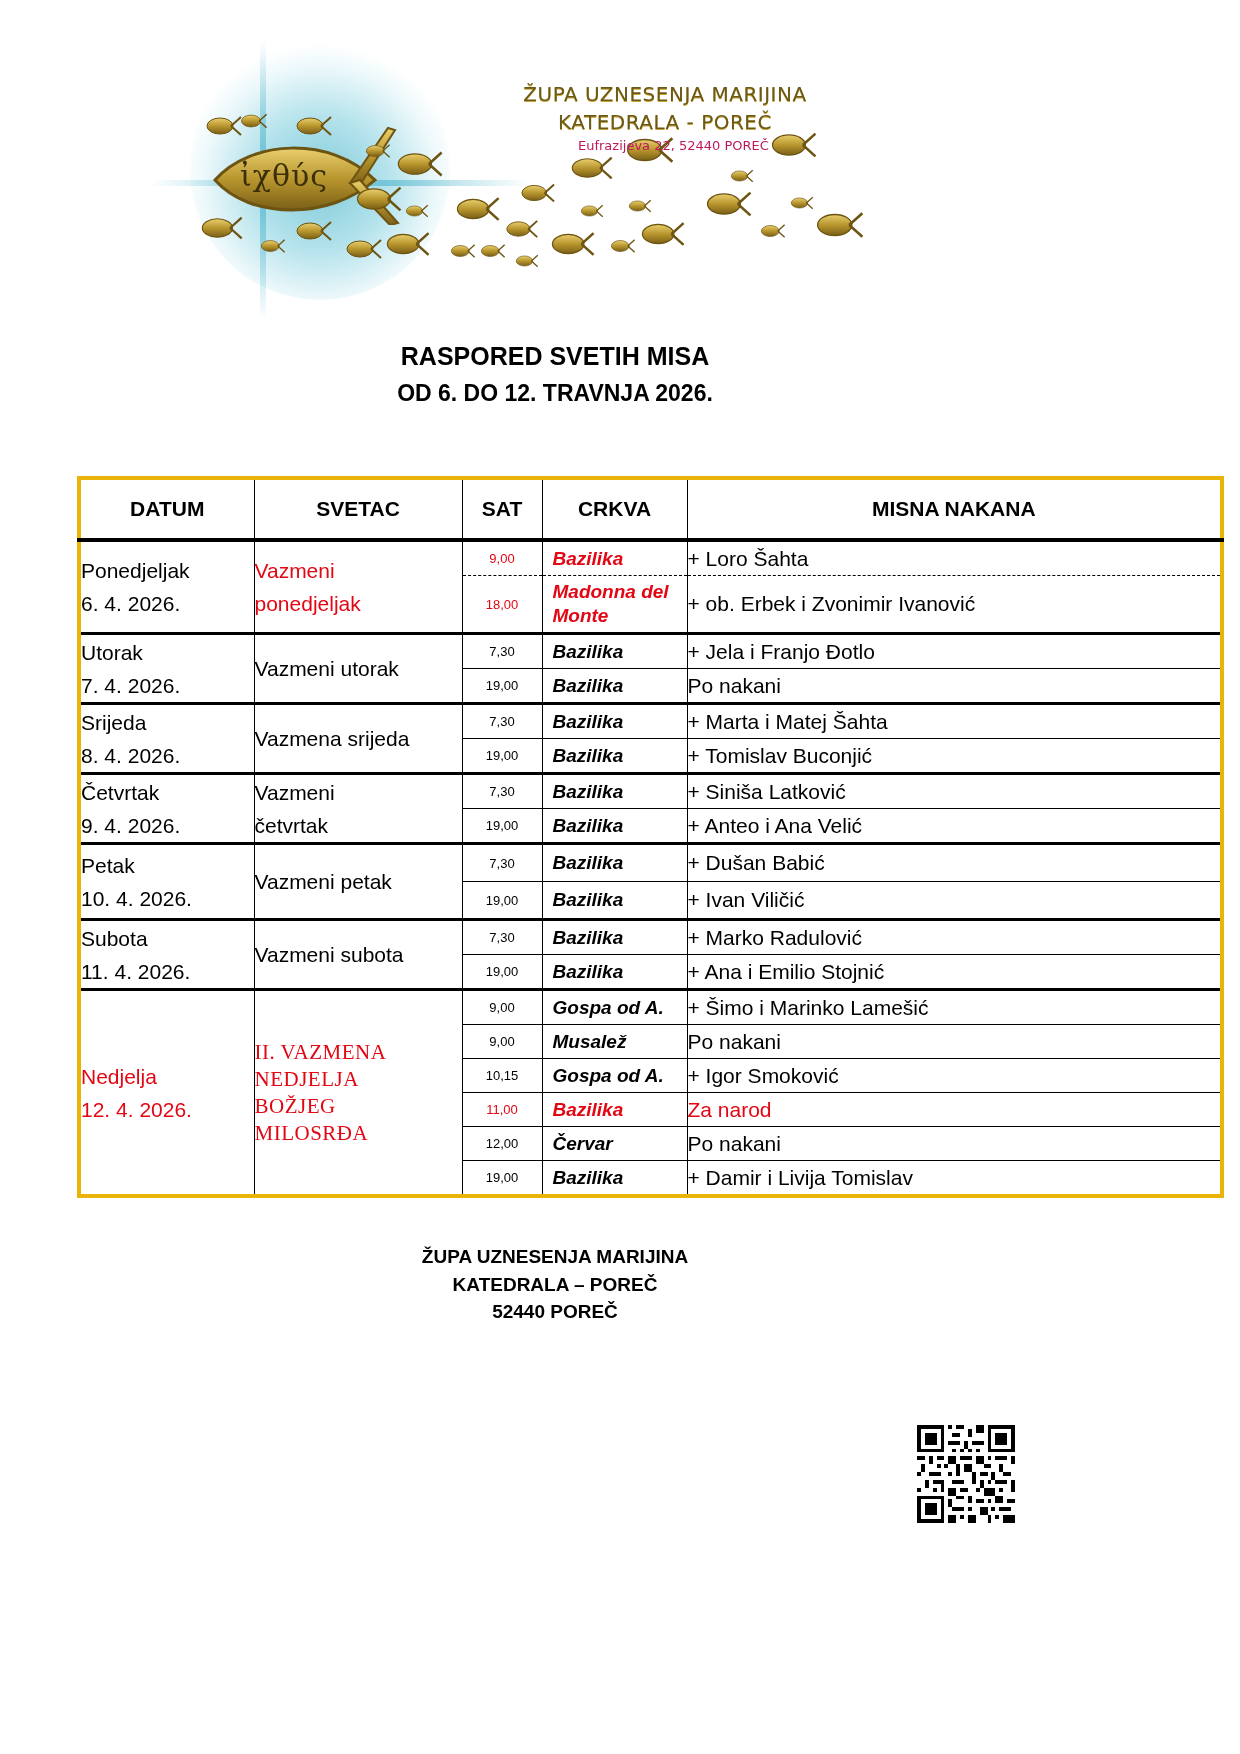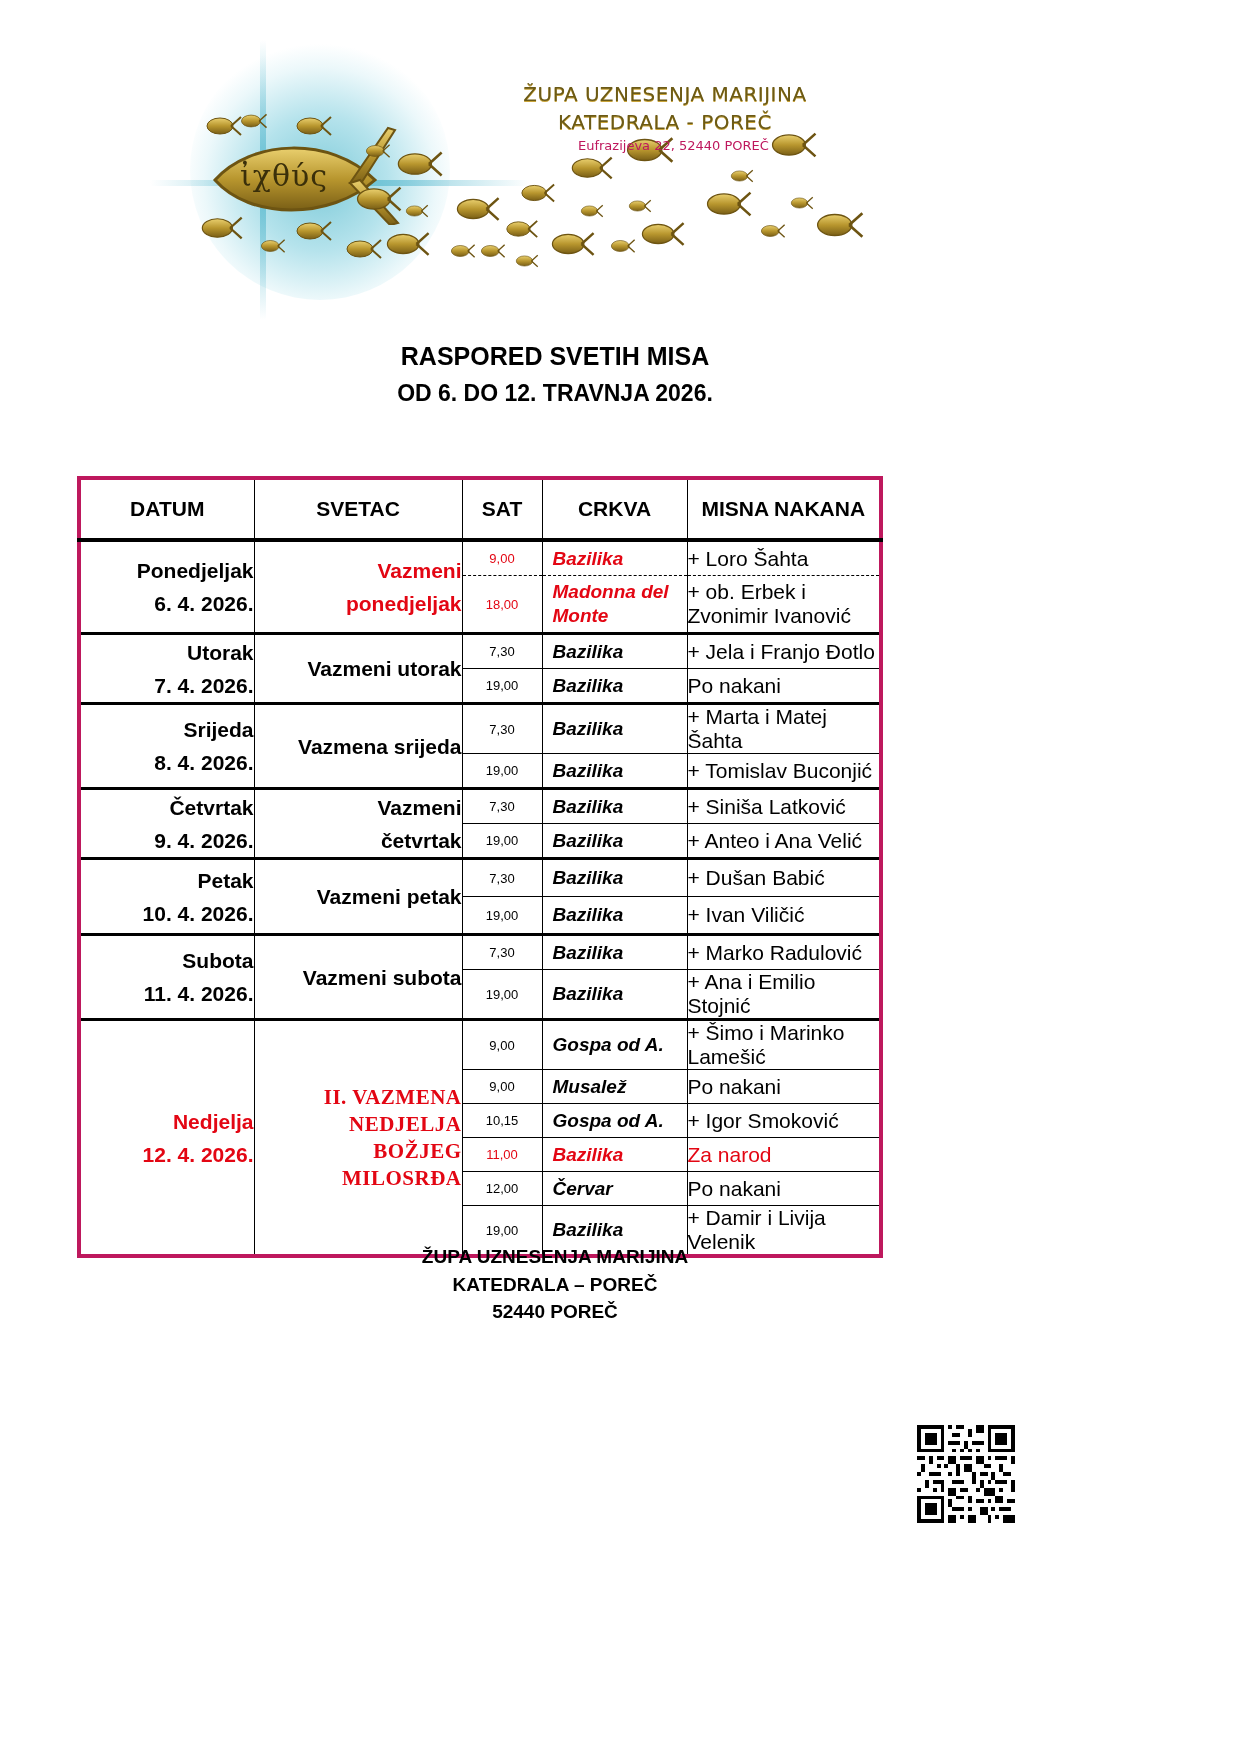--- a/index.html
+++ b/index.html
@@ -16,24 +16,24 @@
   .fish { position:absolute; width:38px; height:22px; }
   .org-title { position:absolute; left:365px; top:60px; width:300px; text-align:center; font-family:"DejaVu Sans", sans-serif; font-size:20px; color:#6b5a17; letter-spacing:0.5px; line-height:28px; text-shadow:0 1px 0 #c9a43a; }
   .org-addr { position:absolute; left:428px; top:118px; font-family:"DejaVu Sans", sans-serif; font-size:13px; color:#be185d; }
 
   
   .title { position:absolute; left:0; width:1110px; text-align:center; font-weight:bold; font-size:25px; }
   .title.t1 { top:342px; }
   .title.t2 { top:380px; font-size:23px; }
 
   
-  .schedule { position:absolute; left:77px; top:476px; width:806px; border-collapse:collapse; border:4px solid #be185d; }
+  .schedule { position:absolute; left:77px; top:476px; width:1147px; border-collapse:collapse; border:4px solid #eab308; }
   .schedule th { height:58px; font-size:21px; font-weight:bold; border:1px solid #000; border-bottom:4px solid #000; text-align:center; padding:0; }
   .schedule td { border-left:1px solid #000; border-right:1px solid #000; padding:0; font-size:20px; height:33px; }
-  .schedule td.day, .schedule td.saint { text-align:right; font-weight:bold; font-size:21px; line-height:33px; vertical-align:middle; }
+  .schedule td.day, .schedule td.saint { text-align:left; font-weight:normal; font-size:21px; line-height:33px; vertical-align:middle; }
   .schedule td.time { text-align:center; font-weight:normal; font-size:13px; }
   .schedule td.church { font-style:italic; font-weight:bold; padding-left:10px; font-size:19px; }
   .schedule td.intent { font-size:21px; }
   .schedule tr.sub td.time, .schedule tr.sub td.church, .schedule tr.sub td.intent { border-top:1px solid #000; }
   .schedule tr.sub.dashed td.time, .schedule tr.sub.dashed td.church, .schedule tr.sub.dashed td.intent { border-top:1px dashed #000; }
   .schedule tr.group-start td { border-top:3px solid #000; }
   .red { color:#e30613; }
   .saint-serif { font-family:"Liberation Serif", "DejaVu Serif", serif !important; font-size:21px !important; line-height:27px !important; letter-spacing:0.5px; }
   .church-2line { line-height:24px; }
 
@@ -352,21 +352,21 @@
       <td class="intent red">Za narod</td>
     </tr>
     <tr class="sub">
       <td class="time">12,00</td>
       <td class="church">Červar</td>
       <td class="intent">Po nakani</td>
     </tr>
     <tr class="sub">
       <td class="time">19,00</td>
       <td class="church">Bazilika</td>
-      <td class="intent">+ Damir i Livija Velenik</td>
+      <td class="intent">+ Damir i Livija Tomislav</td>
     </tr>
   </tbody>
 </table>
 
 <div class="footer">
   <div>ŽUPA UZNESENJA MARIJINA</div>
   <div>KATEDRALA – POREČ</div>
   <div>52440 POREČ</div>
 </div>
 

